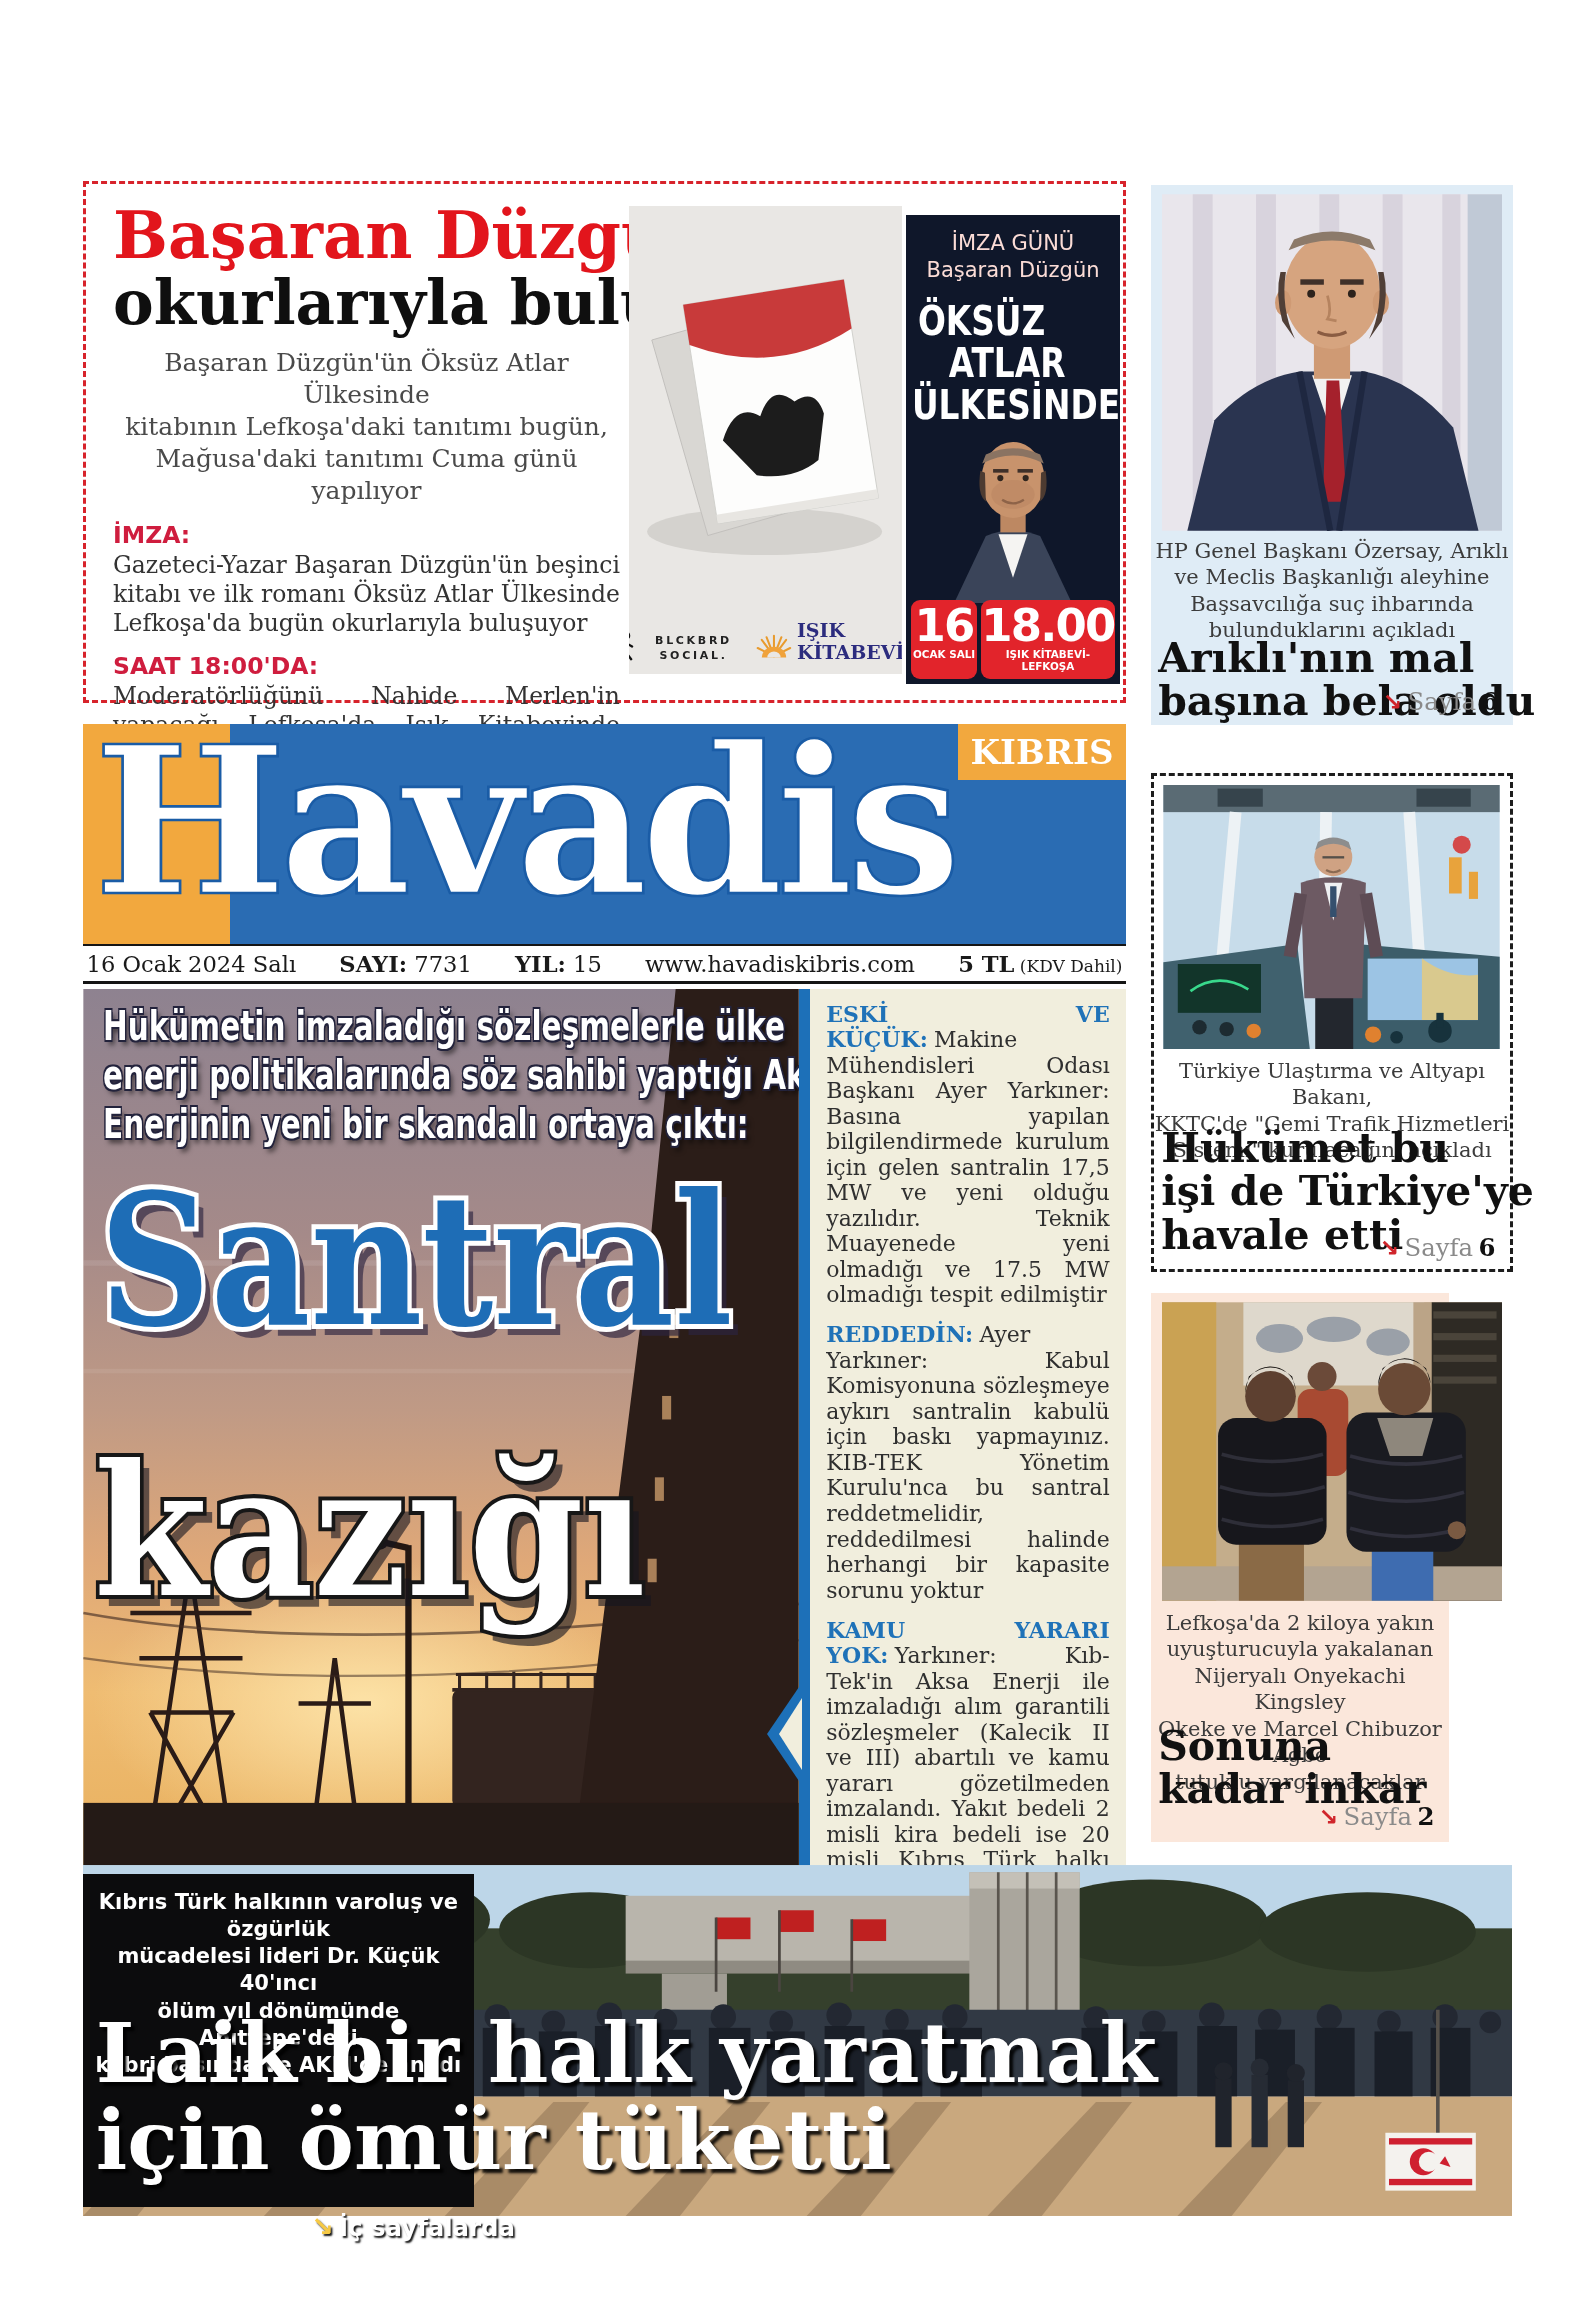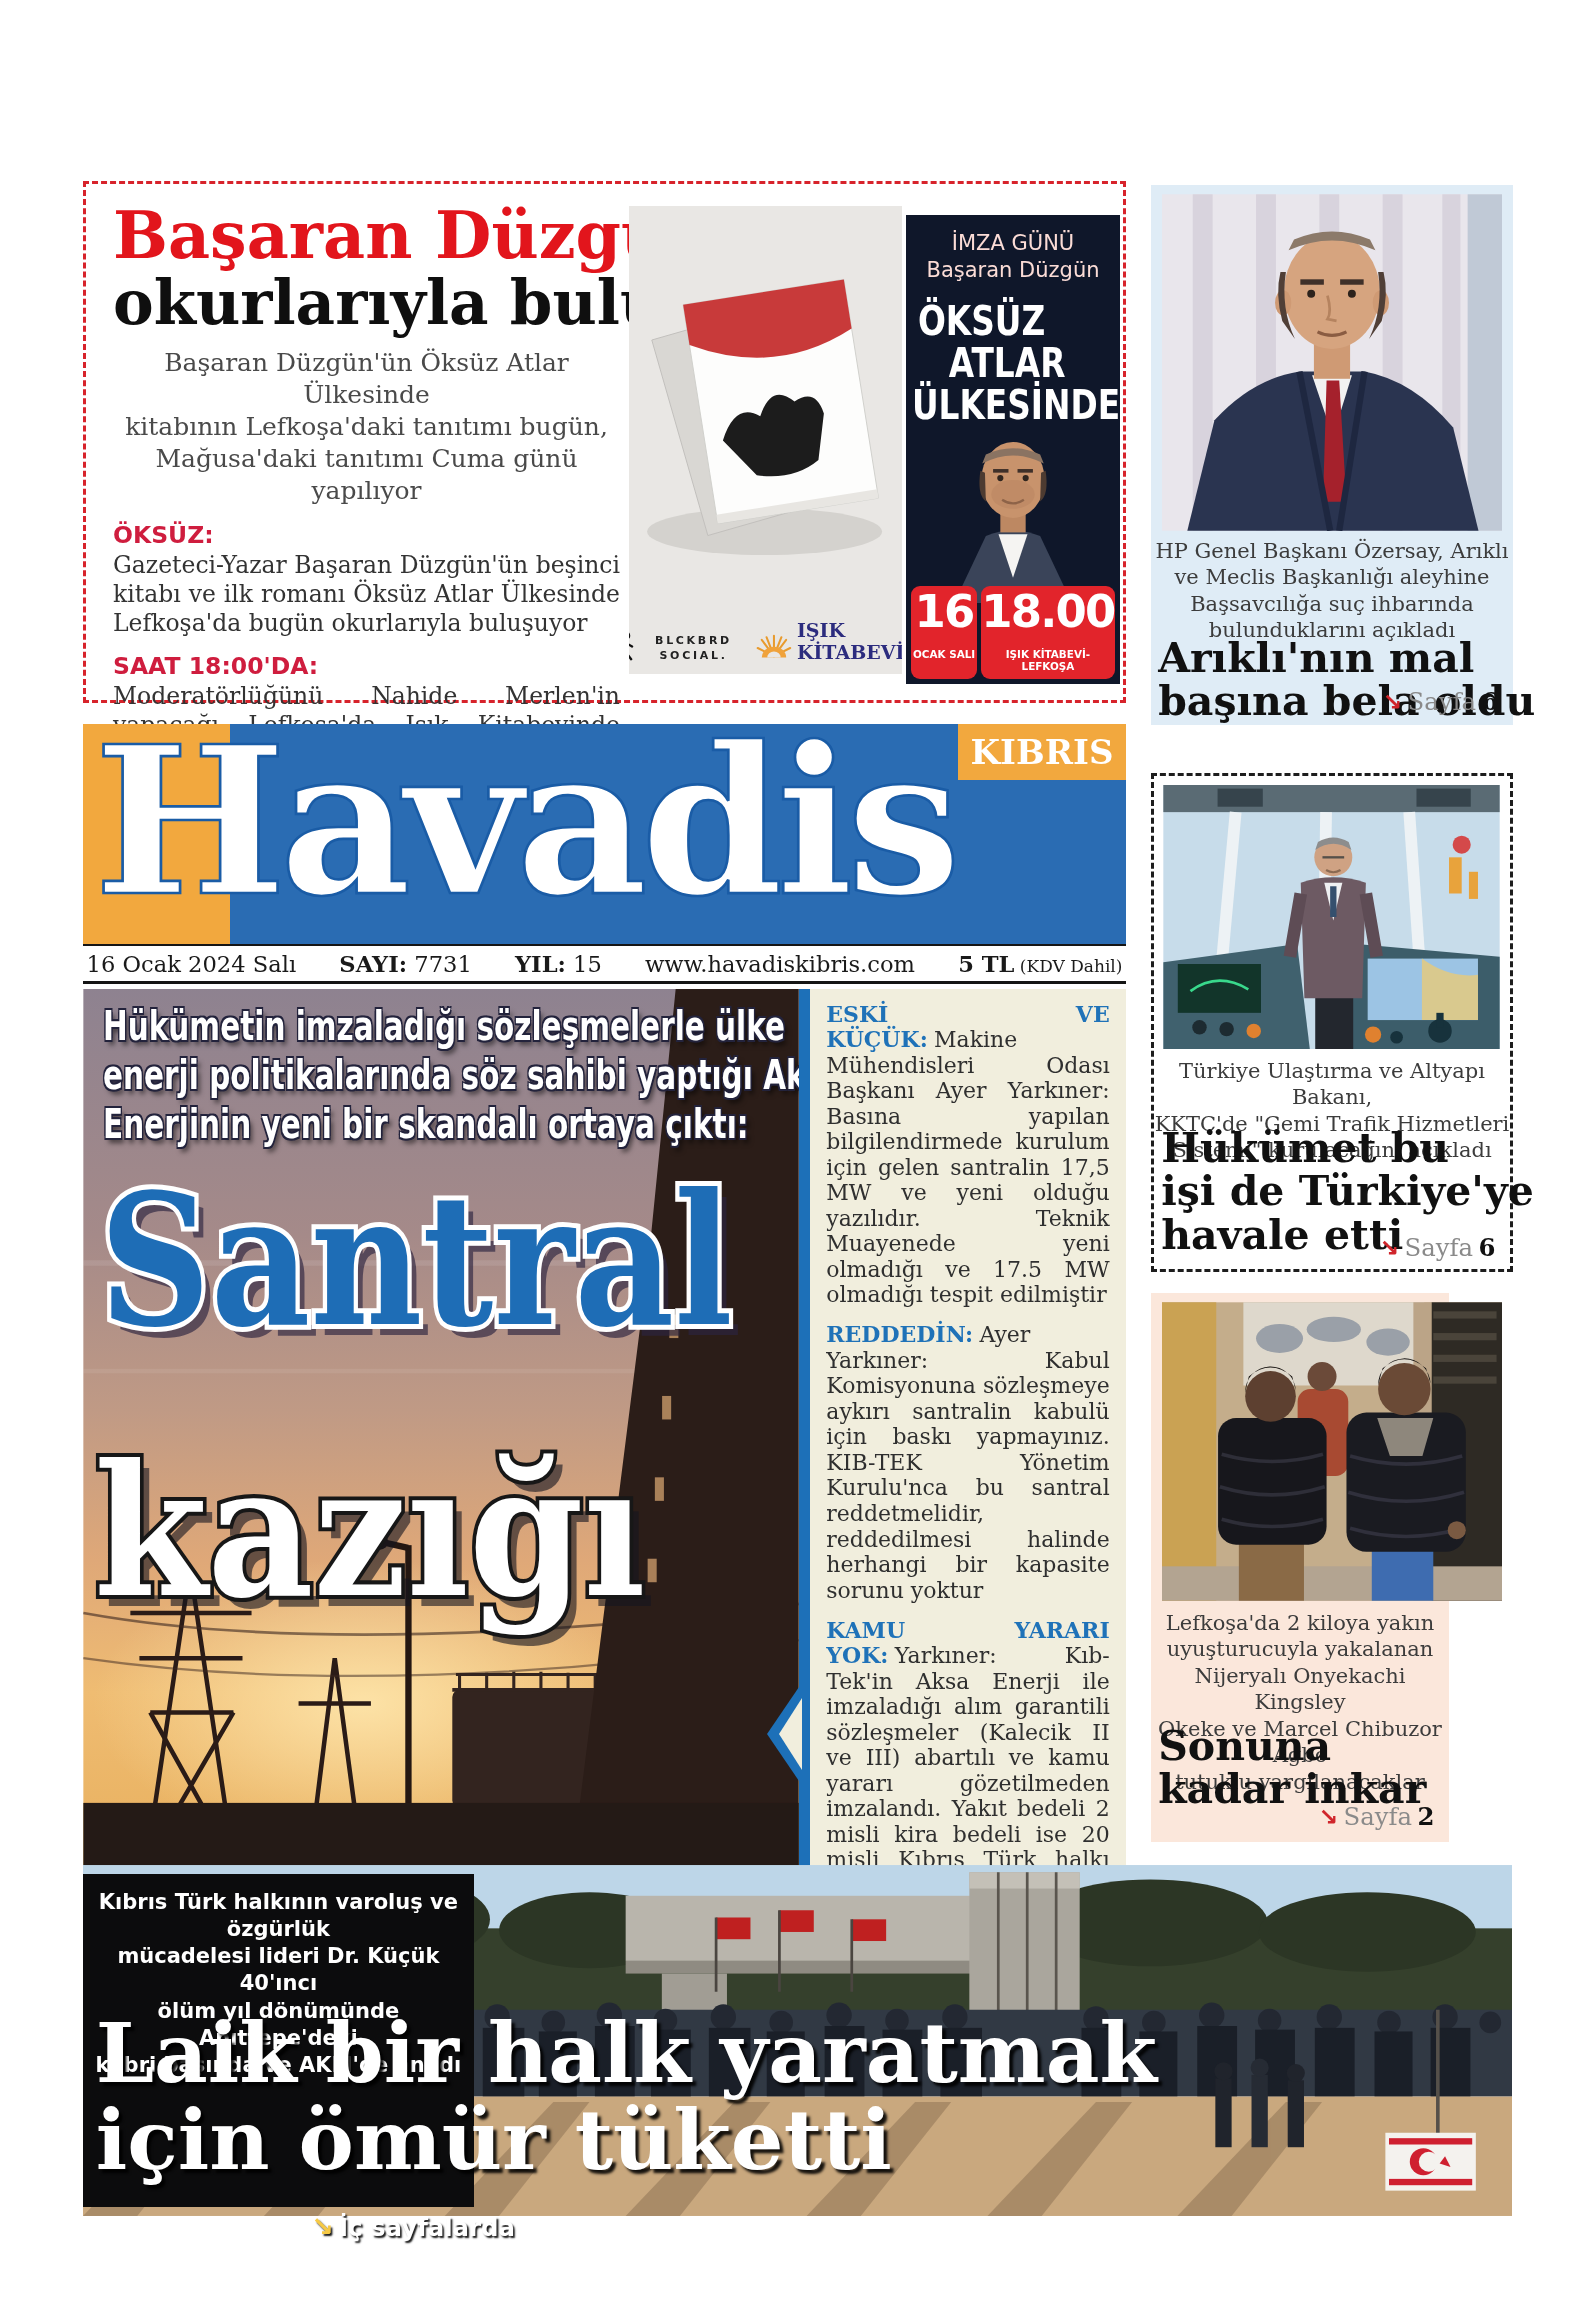--- a/index.html
+++ b/index.html
@@ -23,21 +23,21 @@
   .ts-promo{position:absolute;left:820px;top:31px;width:214px;height:469px;background:#0f172a;overflow:hidden;}
   .promo-ev{margin-top:14.5px;text-align:center;font-family:"DejaVu Sans",sans-serif;font-size:21px;color:#fbdcd6;line-height:1.3;}
   .promo-title{margin-top:16.3px;transform:scaleX(.82);transform-origin:left;}
   .bt{font-family:"DejaVu Sans",sans-serif;font-weight:bold;font-size:40px;color:#fff;line-height:1.05;white-space:nowrap;}
   .bt1{padding-left:14.5px;} .bt2{padding-left:52px;} .bt3{padding-left:7.2px;}
   .promo-author-pic{position:absolute;bottom:78px;left:50%;transform:translateX(-50%);}
   .promo-bottom{position:absolute;left:5.4px;right:5.4px;bottom:5.4px;display:flex;gap:4.5px;}
   .pbox{background:#e2242b;border-radius:9px;color:#fff;text-align:center;padding:3.6px 0 6.3px;}
   .pbox-day{width:80px;} .pbox-time{flex:1;}
   .pbig{font-family:"DejaVu Sans",sans-serif;font-weight:bold;font-size:45px;line-height:1;letter-spacing:-1.8px;}
-  .psmall{font-family:"DejaVu Sans",sans-serif;font-weight:bold;font-size:10.4px;margin-top:14px;}
+  .psmall{font-family:"DejaVu Sans",sans-serif;font-weight:bold;font-size:10.4px;margin-top:0;}
 
   
   .sb-top{left:1151px;top:185px;width:362px;height:540px;background:#dfecf6;}
   .sb-mid{left:1151px;top:773px;width:362px;height:499px;border:3.6px dashed #1d1d1d;box-sizing:border-box;background:#fff;}
   .sb-bot{left:1151px;top:1293px;width:298px;height:549px;background:#fbe7db;}
   .sb-photo{position:absolute;left:11px;top:9px;}
   .sb-cap{text-align:center;font-size:21px;color:#3c3c3c;line-height:1.26;}
   .cap-top{position:absolute;left:0;right:0;top:353px;}
   .cap-mid{position:absolute;left:0;right:0;top:282px;}
   .cap-bot{position:absolute;left:0;right:0;top:317px;}
@@ -90,21 +90,21 @@
 
   <div class="abs top-box">
     <div class="ts-left">
       <div class="ts-h-red">Başaran Düzgün</div>
       <div class="ts-h-blk">okurlarıyla buluşuyor</div>
       <div class="ts-stand">
         <div>Başaran Düzgün'ün Öksüz Atlar Ülkesinde</div>
         <div>kitabının Lefkoşa'daki tanıtımı bugün,</div>
         <div>Mağusa'daki tanıtımı Cuma günü yapılıyor</div>
       </div>
-      <div class="ts-label">ÖKSÜZ:</div>
+      <div class="ts-label">İMZA:</div>
       <div class="ts-para">Gazeteci-Yazar Başaran Düzgün'ün beşinci kitabı ve ilk romanı Öksüz Atlar Ülkesinde Lefkoşa'da bugün okurlarıyla buluşuyor</div>
       <div class="ts-label">SAAT 18:00'DA:</div>
       <div class="ts-para">Moderatörlüğünü Nahide Merlen'in yapacağı Lefkoşa'da Işık Kitabevinde düzenlenecek imza günü saat 18:00'da başlayacak</div>
     </div>
 
     <div class="ts-photo">
       <svg width="273" height="380" viewBox="0 0 302 420">
         <ellipse cx="150" cy="360" rx="130" ry="26" fill="#d4d2ce"></ellipse>
         <g transform="rotate(-16 140 240)">
           <rect x="55" y="120" width="170" height="225" fill="#d9d7d3" stroke="#c2c0bc"></rect>

